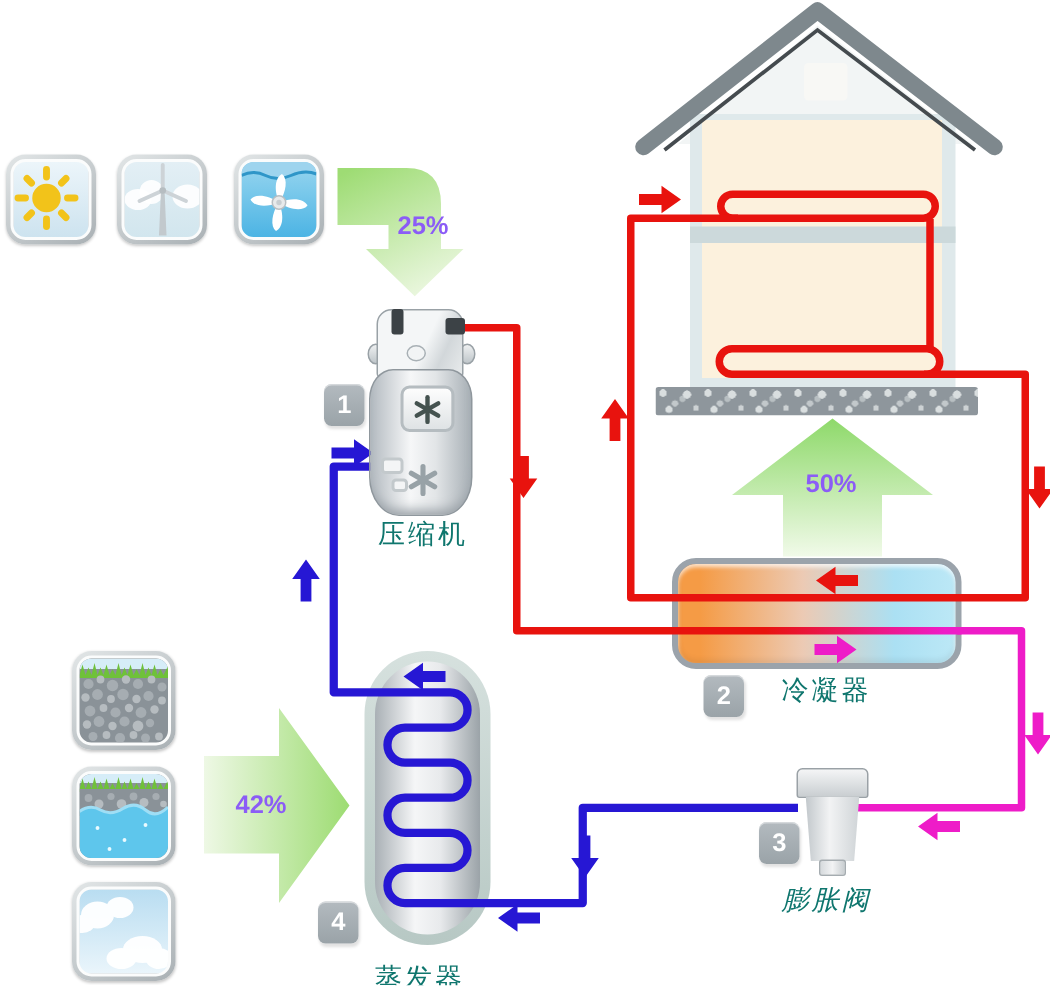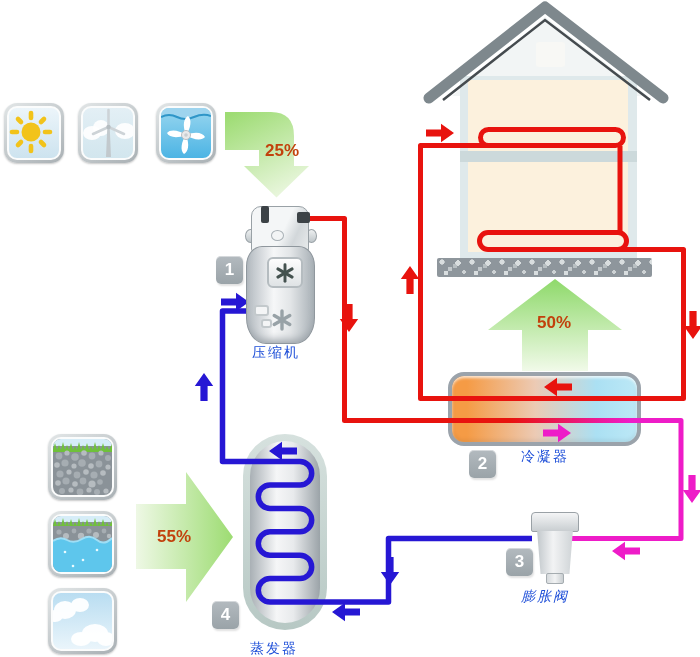--- a/index.html
+++ b/index.html
@@ -83,23 +83,23 @@
   .t-gwater{left:48px;top:511px;width:69px;height:66px;}
   .t-air  {left:48px; top:588px;width:69px;height:66px;}
   .bg-sun{background:linear-gradient(180deg,#ecf5fa,#cde3ef);}
   .bg-wind{background:linear-gradient(180deg,#e3eff5,#d2e6ee);}
   .bg-hydro{background:linear-gradient(180deg,#8fd2ee 12%,#4cb4e4);}
   .bg-air{background:linear-gradient(180deg,#b9ddf1,#eaf5fb);}
   .bg-earth{background:#8a9298;}
   .tile-inner svg{position:absolute;left:0;top:0;}
 
   
-  .cmp-label{position:absolute;color:#1d4ed8;font-size:14px;font-weight:500;letter-spacing:2px;
+  .cmp-label{position:absolute;color:#0f766e;font-size:18px;font-weight:500;letter-spacing:2px;
     z-index:6;white-space:nowrap;}
-  .pct{position:absolute;color:#c2410c;font-size:17px;font-weight:700;z-index:6;white-space:nowrap;}
+  .pct{position:absolute;color:#8b5cf6;font-size:17px;font-weight:700;z-index:6;white-space:nowrap;}
   .badge{position:absolute;width:27px;height:28px;border-radius:5px;z-index:6;
     background:linear-gradient(180deg,#b3babf,#9aa3a8);color:#fff;font-size:17px;font-weight:700;
     display:flex;align-items:center;justify-content:center;
     box-shadow:inset 0 1px 0 rgba(255,255,255,.45), 1px 2px 2px rgba(0,0,0,.12);}
 </style>
 </head>
 <body>
 
 <div class="canvas">
 
@@ -355,15 +355,15 @@
   <div class="badge" style="left:506px;top:548px;">3</div>
   <div class="badge" style="left:212px;top:601px;">4</div>
 
   <div class="cmp-label" style="left:252px;top:344px;">压缩机</div>
   <div class="cmp-label" style="left:521px;top:448px;">冷凝器</div>
   <div class="cmp-label" style="left:521px;top:588px;font-style:italic;">膨胀阀</div>
   <div class="cmp-label" style="left:250px;top:640px;">蒸发器</div>
 
   <div class="pct" style="left:265px;top:141px;">25%</div>
   <div class="pct" style="left:537px;top:313px;">50%</div>
-  <div class="pct" style="left:157px;top:527px;">55%</div>
+  <div class="pct" style="left:157px;top:527px;">42%</div>
 
 </div>
 
 </body></html>

